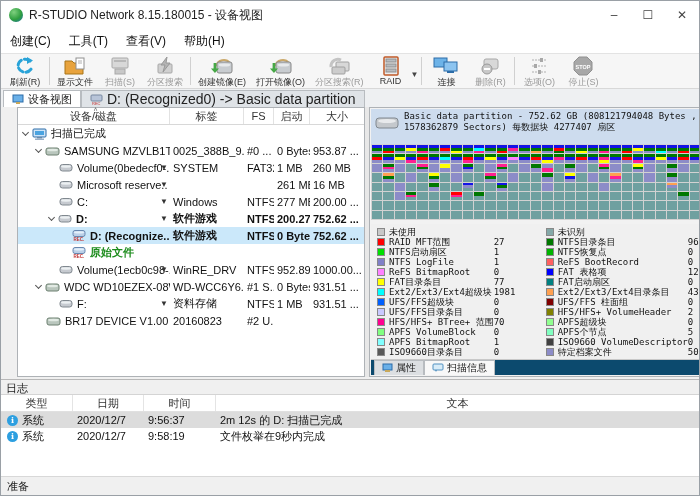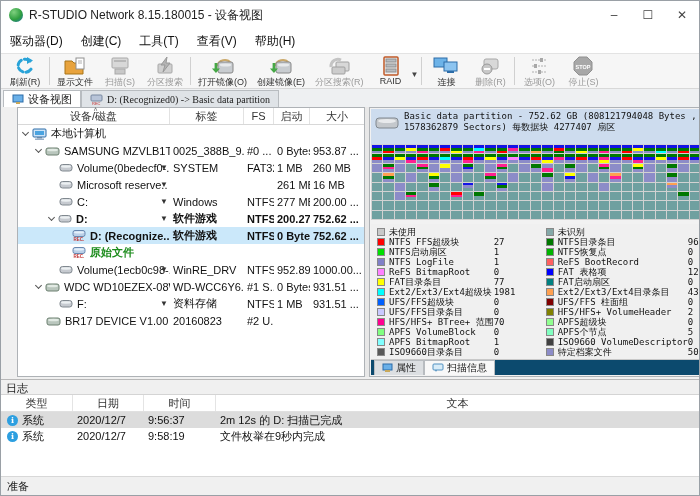--- a/index.html
+++ b/index.html
@@ -24,21 +24,21 @@
   .tb-icon { height:20px; display:flex; align-items:center; justify-content:center; }
   .tb-label { font-size:9px; color:#333; white-space:nowrap; margin-top:0px; }
   .tb-btn.disabled .tb-label { color:#9a9a9a; }
   .tb-sep { width:1px; background:#d0d0d0; margin:2px 2px; }
   .tb-drop { font-size:8px; color:#444; align-self:center; margin:6px 1px 0 -2px; }
 
   
   .tabrow { position:absolute; left:0; top:88px; width:100%; height:18px; background:#eef0f2; display:flex; align-items:flex-end; padding-left:2px; }
   .vtab { display:flex; align-items:center; gap:4px; height:17px; padding:0 8px; font-size:11px; border:1px solid #b8bcc0; border-bottom:none; background:#dfe3e7; color:#222; }
   .vtab.active { background:#ffffff; }
-  .vtab2-text { font-family:Liberation Serif, serif; font-size:10px; }
+  .vtab2-text { font-family:Liberation Sans, sans-serif; font-size:14px; }
 
   
   .main { position:absolute; left:16px; top:106px; width:100%; height:226px; background:#e8e8e8; }
   .left-panel { position:absolute; left:0; top:0; width:348px; height:270px; background:#ffffff; border:1px solid #aeb2b6; }
   .splitter { position:absolute; left:348px; top:0; width:4px; height:270px; background:#e8e8e8; }
   .right-panel { position:absolute; left:352px; top:0; width:346px; height:270px; background:#f2f2f2; border:1px solid #aeb2b6; }
 
   
   .tree-header { display:flex; height:17px; border-bottom:1px solid #d8d8d8; background:#ffffff; font-size:11px; color:#333; }
   .th { display:flex; align-items:center; justify-content:center; border-right:1px solid #e2e2e2; position:relative; }
@@ -99,21 +99,20 @@
     <span class="app-logo"></span>
     <span class="title-text">R-STUDIO Network 8.15.180015 - 设备视图</span>
     <span class="win-controls">
       <span class="win-btn">–</span>
       <span class="win-btn">☐</span>
       <span class="win-btn">✕</span>
     </span>
   </div>
 
   <div class="menubar">
-    <span class="menu-item">驱动器(D)</span>
     <span class="menu-item">创建(C)</span>
     <span class="menu-item">工具(T)</span>
     <span class="menu-item">查看(V)</span>
     <span class="menu-item">帮助(H)</span>
   </div>
 
   <div class="toolbar" id="toolbar">
       <div class="tb-btn">
         <span class="tb-icon">
           <svg width="22" height="20">
@@ -157,32 +156,32 @@
       <div class="tb-sep"></div>
       <div class="tb-btn">
         <span class="tb-icon">
           <svg width="26" height="20">
             <path d="M7 10 A8 8 0 0 1 21 7" fill="none" stroke="#caa86a" stroke-width="2"></path>
             <rect x="8" y="6" width="15" height="11" rx="2" fill="#c8ccd0" stroke="#888"></rect>
             <ellipse cx="15.5" cy="9" rx="6" ry="1.6" fill="#e8eaec"></ellipse>
             <path d="M4 9 v6 h-3 l4.5 5 4.5 -5 h-3 v-6 z" fill="#46a846" transform="translate(1,-1) scale(0.9)"></path>
           </svg>
         </span>
-        <span class="tb-label">打开镜像(O)</span>
+        <span class="tb-label">创建镜像(E)</span>
       </div>
       <div class="tb-btn">
         <span class="tb-icon">
           <svg width="26" height="20">
             <path d="M7 10 A8 8 0 0 1 21 7" fill="none" stroke="#caa86a" stroke-width="2"></path>
             <rect x="8" y="6" width="15" height="11" rx="2" fill="#c8ccd0" stroke="#888"></rect>
             <ellipse cx="15.5" cy="9" rx="6" ry="1.6" fill="#e8eaec"></ellipse>
             <path d="M4 9 v6 h-3 l4.5 5 4.5 -5 h-3 v-6 z" fill="#46a846" transform="translate(1,-1) scale(0.9)"></path>
           </svg>
         </span>
-        <span class="tb-label">创建镜像(E)</span>
+        <span class="tb-label">打开镜像(O)</span>
       </div>
       <div class="tb-btn disabled">
         <span class="tb-icon">
           <svg width="24" height="20">
             <path d="M4 11 A7 7 0 0 1 14 4" fill="none" stroke="#c4c4c4" stroke-width="3"></path>
             <rect x="9" y="6" width="13" height="9" rx="1" fill="#d8d8d8" stroke="#a0a0a0"></rect>
             <rect x="5" y="11" width="13" height="7" rx="1" fill="#cccccc" stroke="#a0a0a0"></rect>
           </svg>
         </span>
         <span class="tb-label">分区搜索(R)</span>
@@ -291,21 +290,21 @@
               <span style="width: 3px; flex: 0 0 auto;"></span>
               <span class="chev"></span>
               <span class="t-icon">
                 <svg width="15" height="12">
                   <rect x="1" y="1" width="13" height="8" rx="1" fill="#cfe4f7" stroke="#2c6ca8"></rect>
                   <rect x="3" y="3" width="9" height="4" fill="#4aa3e0"></rect>
                   <rect x="5" y="9" width="5" height="1.5" fill="#6888a8"></rect>
                   <rect x="3" y="10.5" width="9" height="1.5" fill="#9ab0c8"></rect>
                 </svg>
               </span>
-              <span class="t-name">本地计算机</span>
+              <span class="t-name">扫描已完成</span>
             </div>
             <div class="t-cell" style="width: 74px;"></div>
             <div class="t-cell" style="width: 30px;"></div>
             <div class="t-cell" style="width: 36px;"></div>
             <div class="t-cell" style="width: 54px;"></div>
           </div>
           <div class="tree-row">
             <div class="t-first" style="width: 152px;">
               <span style="width: 16px; flex: 0 0 auto;"></span>
               <span class="chev"></span>
@@ -1371,21 +1370,21 @@
         </div>
       <div class="legend" id="legend">
           <div class="leg-col">
             <div class="leg-item">
               <span class="leg-sw" style="background: rgb(200, 200, 200);"></span>
               <span class="leg-label">未使用</span>
               <span class="leg-count"></span>
             </div>
             <div class="leg-item">
               <span class="leg-sw" style="background: rgb(255, 0, 0);"></span>
-              <span class="leg-label">NTFS FFS超级块</span>
+              <span class="leg-label">RAID MFT范围</span>
               <span class="leg-count">27</span>
             </div>
             <div class="leg-item">
               <span class="leg-sw" style="background: rgb(0, 224, 0);"></span>
               <span class="leg-label">NTFS启动扇区</span>
               <span class="leg-count">1</span>
             </div>
             <div class="leg-item">
               <span class="leg-sw" style="background: rgb(128, 128, 200);"></span>
               <span class="leg-label">NTFS LogFile</span>

